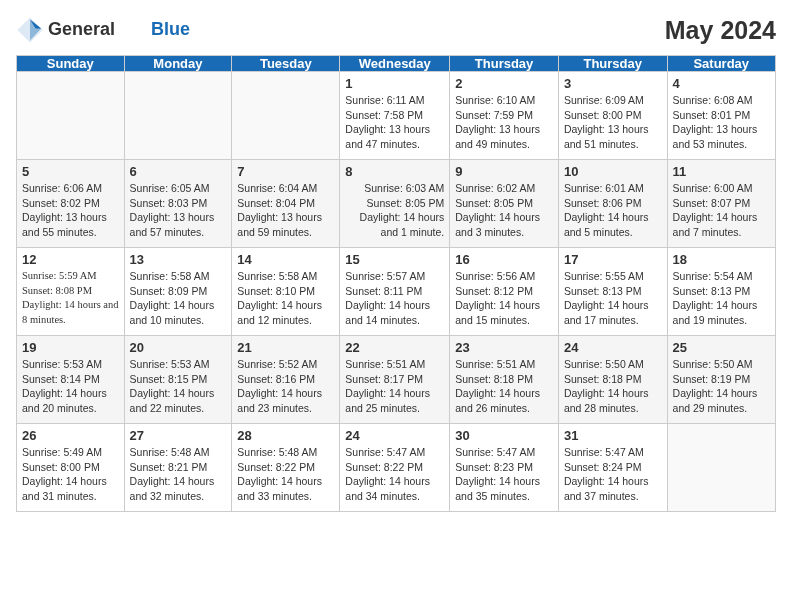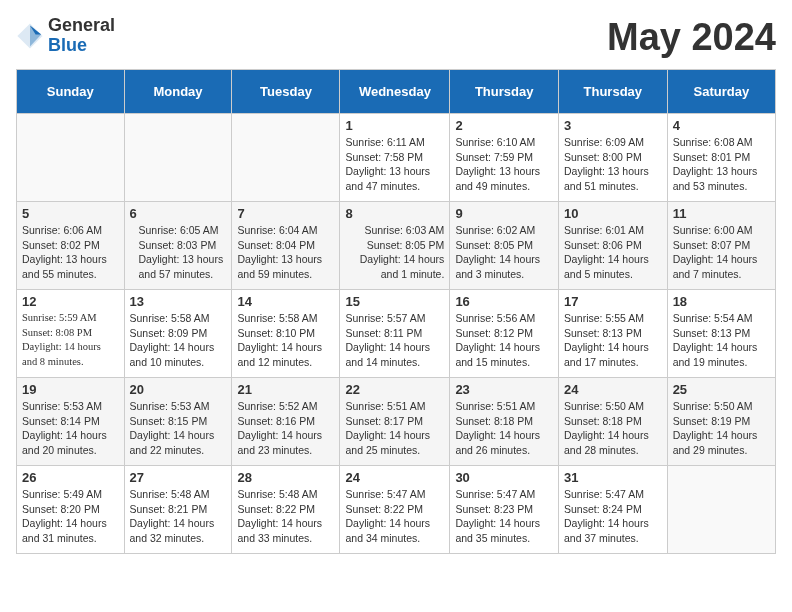--- a/index.html
+++ b/index.html
@@ -15,61 +15,62 @@
       justify-content: space-between;
       align-items: flex-start;
       margin-bottom: 10px;
     }
     .logo {
       display: flex;
       align-items: center;
     }
     .logo-text {
       display: flex;
-      flex-direction: column;
+      flex-direction: row;
       line-height: 1.1;
     }
     .logo-general {
       font-size: 18px;
       font-weight: bold;
       color: #333;
     }
     .logo-blue {
       font-size: 18px;
       font-weight: bold;
       color: #1a6bb5;
+      margin-left: 36px;
     }
     .logo-icon {
       width: 28px;
       height: 28px;
       margin-right: 4px;
     }
     .title-area {
       text-align: right;
     }
     .month-year {
-      font-size: 38px;
+      font-size: 25px;
       font-weight: bold;
       color: #333;
     }
     .location {
       font-size: 16px;
       color: #333;
     }
     .calendar {
       width: 100%;
       border-collapse: collapse;
     }
     .calendar th {
       background-color: #1a6bb5;
       color: #fff;
       text-align: center;
       font-size: 13px;
       font-weight: bold;
-      padding: 14px 4px;
+      padding: 0 4px;
       border: 1px solid #ccc;
     }
     .calendar td {
       border: 1px solid #ccc;
       vertical-align: top;
       padding: 4px 5px;
       font-size: 11px;
       color: #333;
       width: 113px;
       height: 88px;
@@ -164,21 +165,21 @@
       </tr>
       <tr class="row-even">
         <td>
           <div class="day-number">5</div>
           <div class="day-info" style="white-space: pre-line;">Sunrise: 6:06 AM
 Sunset: 8:02 PM
 Daylight: 13 hours and 55 minutes.</div>
         </td>
         <td>
           <div class="day-number">6</div>
-          <div class="day-info" style="white-space: pre-line; margin-left: 9px;">Sunrise: 6:05 AM
+          <div class="day-info" style="white-space: pre-line;">Sunrise: 6:05 AM
 Sunset: 8:03 PM
 Daylight: 13 hours and 57 minutes.</div>
         </td>
         <td>
           <div class="day-number">7</div>
           <div class="day-info" style="white-space: pre-line;">Sunrise: 6:04 AM
 Sunset: 8:04 PM
 Daylight: 13 hours and 59 minutes.</div>
         </td>
         <td>
@@ -291,21 +292,21 @@
           <div class="day-number">25</div>
           <div class="day-info" style="white-space: pre-line;">Sunrise: 5:50 AM
 Sunset: 8:19 PM
 Daylight: 14 hours and 29 minutes.</div>
         </td>
       </tr>
       <tr class="row-odd">
         <td>
           <div class="day-number">26</div>
           <div class="day-info" style="white-space: pre-line;">Sunrise: 5:49 AM
-Sunset: 8:20 PM
+Sunset: 8:00 PM
 Daylight: 14 hours and 31 minutes.</div>
         </td>
         <td>
           <div class="day-number">27</div>
           <div class="day-info" style="white-space: pre-line;">Sunrise: 5:48 AM
 Sunset: 8:21 PM
 Daylight: 14 hours and 32 minutes.</div>
         </td>
         <td>
           <div class="day-number">28</div>

